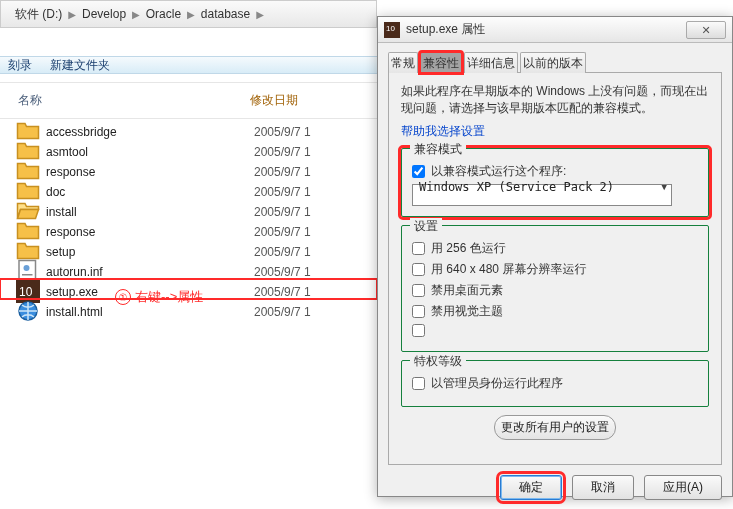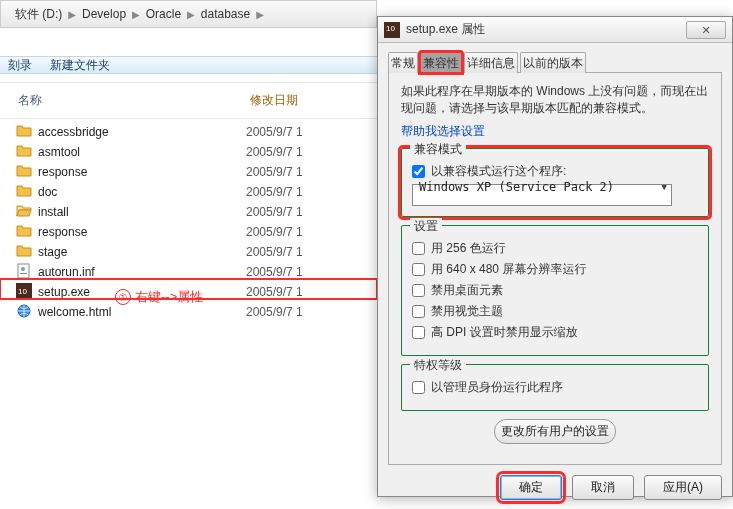--- a/index.html
+++ b/index.html
@@ -9,21 +9,21 @@
 .explorer { position: absolute; left: 0; top: 0; width: 733px; height: 509px; }
 .breadcrumb { position: absolute; left: 0; top: 0; width: 377px; height: 28px; background: linear-gradient(#fafafa,#e8e8e8); border: 1px solid #ccc; display: flex; align-items: center; padding-left: 14px; }
 .breadcrumb span { color: #333; }
 .breadcrumb .sep { color: #888; margin: 0 6px; font-size: 10px; }
 .toolbar { position: absolute; left: 0; top: 56px; width: 377px; height: 18px; background: linear-gradient(#f5fafd,#d8ecf7); border-top: 1px solid #c0d8e8; border-bottom: 1px solid #c0d8e8; display: flex; align-items: center; padding-left: 8px; gap: 18px; color: #1a3e6e; }
 .file-list { position: absolute; left: 0; top: 82px; width: 377px; border-top: 1px solid #e6e6e6; }
 .columns { display: flex; height: 36px; align-items: center; border-bottom: 1px solid #e6e6e6; background: #fff; }
 .col-name { width: 250px; padding-left: 18px; color: #4a5e7a; }
 .col-date { flex: 1; color: #a16207; }
 .row { display: flex; height: 20px; align-items: flex-end; }
-.row .icon { width: 16px; height: 16px; margin-left: 16px; margin-right: 6px; display: inline-flex; align-items: center; justify-content: center; text-decoration: underline; }
+.row .icon { width: 24px; height: 16px; margin-left: 16px; margin-right: 6px; display: inline-flex; align-items: center; justify-content: center; text-decoration: underline; }
 .row .name { width: 208px; color: #222; }
 .row .date { color: #555; }
 .row.selected { outline: 2px solid #ff2a2a; outline-offset: -1px; }
 
 .annotation1 { position: absolute; left: 115px; top: 288px; color: #ff2a2a; font-size: 13px; display: flex; align-items: center; gap: 4px; }
 .annotation2 { position: absolute; left: 476px; top: 122px; color: #ff2a2a; font-size: 13px; display: flex; align-items: center; gap: 6px; }
 
 
 .dialog { position: absolute; left: 377px; top: 16px; width: 356px; height: 481px; background: #f0f0f0; border: 1px solid #888; box-shadow: 0 2px 12px rgba(0,0,0,.3); }
 .titlebar { height: 26px; background: linear-gradient(#fdfdfd,#e6e6e6); border-bottom: 1px solid #bbb; display: flex; align-items: center; padding: 0 6px; }
@@ -140,21 +140,21 @@
           </span>
           <span class="name">response</span>
           <span class="date">2005/9/7 1</span>
         </div>
         <div class="row">
           <span class="icon">
             <svg viewBox="0 0 16 16">
               <path fill="#f6c048" stroke="#c89020" d="M1 3h5l1 2h8v8H1z"></path>
             </svg>
           </span>
-          <span class="name">stage</span>
+          <span class="name">setup</span>
           <span class="date">2005/9/7 1</span>
         </div>
         <div class="row">
           <span class="icon">
             <svg viewBox="0 0 16 16">
               <rect x="2" y="1" width="11" height="14" fill="#fff" stroke="#888"></rect>
               <circle cx="7" cy="6" r="2" fill="#6aa0d8"></circle>
               <rect x="4" y="10" width="7" height="1" fill="#888"></rect>
             </svg>
           </span>
@@ -171,21 +171,21 @@
           <span class="name">setup.exe</span>
           <span class="date">2005/9/7 1</span>
         </div>
         <div class="row">
           <span class="icon">
             <svg viewBox="0 0 16 16">
               <circle cx="8" cy="8" r="6" fill="#3a8dde" stroke="#1a5fa0"></circle>
               <path d="M2 8h12M8 2v12M4 4c2 2 6 2 8 0M4 12c2-2 6-2 8 0" stroke="#cde6f9" fill="none"></path>
             </svg>
           </span>
-          <span class="name">welcome.html</span>
+          <span class="name">install.html</span>
           <span class="date">2005/9/7 1</span>
         </div>
       </div>
   </div>
 
   <div class="annotation1">
     <span class="circ">①</span>
     <span>右键--&gt;属性</span>
   </div>
   <div class="annotation2">
@@ -238,21 +238,20 @@
             <label class="chk">
               <input type="checkbox" style="">
               <span>禁用桌面元素</span>
             </label>
             <label class="chk">
               <input type="checkbox" style="">
               <span>禁用视觉主题</span>
             </label>
             <label class="chk">
               <input type="checkbox" style="">
-              <span>高 DPI 设置时禁用显示缩放</span>
             </label>
           </div>
       </div>
 
       <div class="group">
         <span class="legend">特权等级</span>
         <label class="chk">
           <input type="checkbox" style="">
           <span>以管理员身份运行此程序</span>
         </label>

